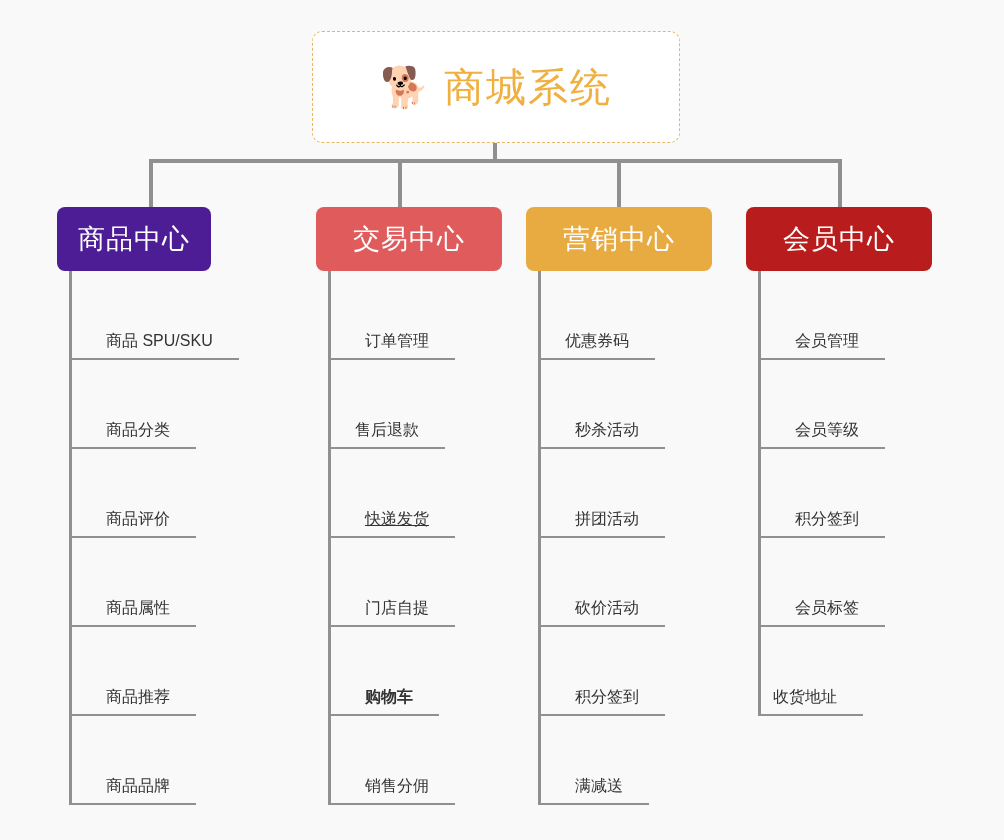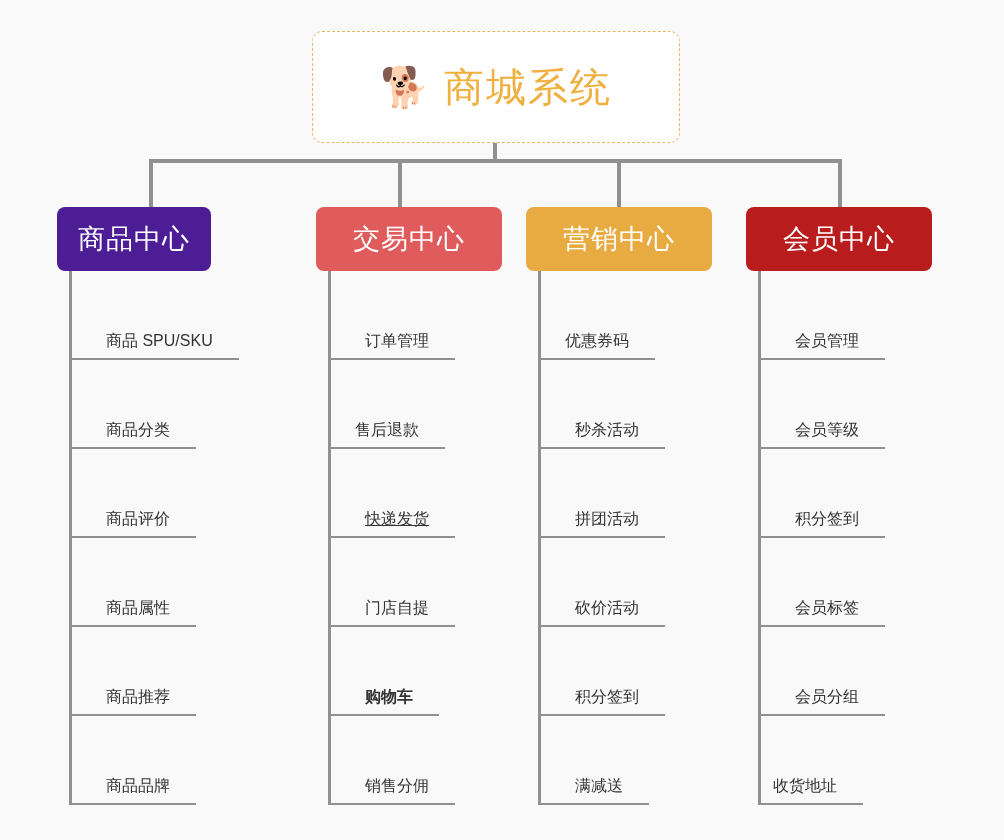--- a/index.html
+++ b/index.html
@@ -218,22 +218,19 @@
           <div class="leaf">
             <span class="leaf-label" style="border-bottom-color: rgb(144, 144, 144);">会员等级</span>
           </div>
           <div class="leaf">
             <span class="leaf-label" style="border-bottom-color: rgb(144, 144, 144);">积分签到</span>
           </div>
           <div class="leaf">
             <span class="leaf-label" style="border-bottom-color: rgb(144, 144, 144);">会员标签</span>
           </div>
           <div class="leaf">
-            <span class="leaf-label" style="border-bottom-color: rgb(144, 144, 144);">会员分组</span>
-          </div>
-          <div class="leaf">
             <span class="leaf-label" style="border-bottom-color: rgb(144, 144, 144); padding-left: 12px;">收货地址</span>
           </div>
         </div>
       </div>
     </div>
 
 </div>
 
 </body></html>

